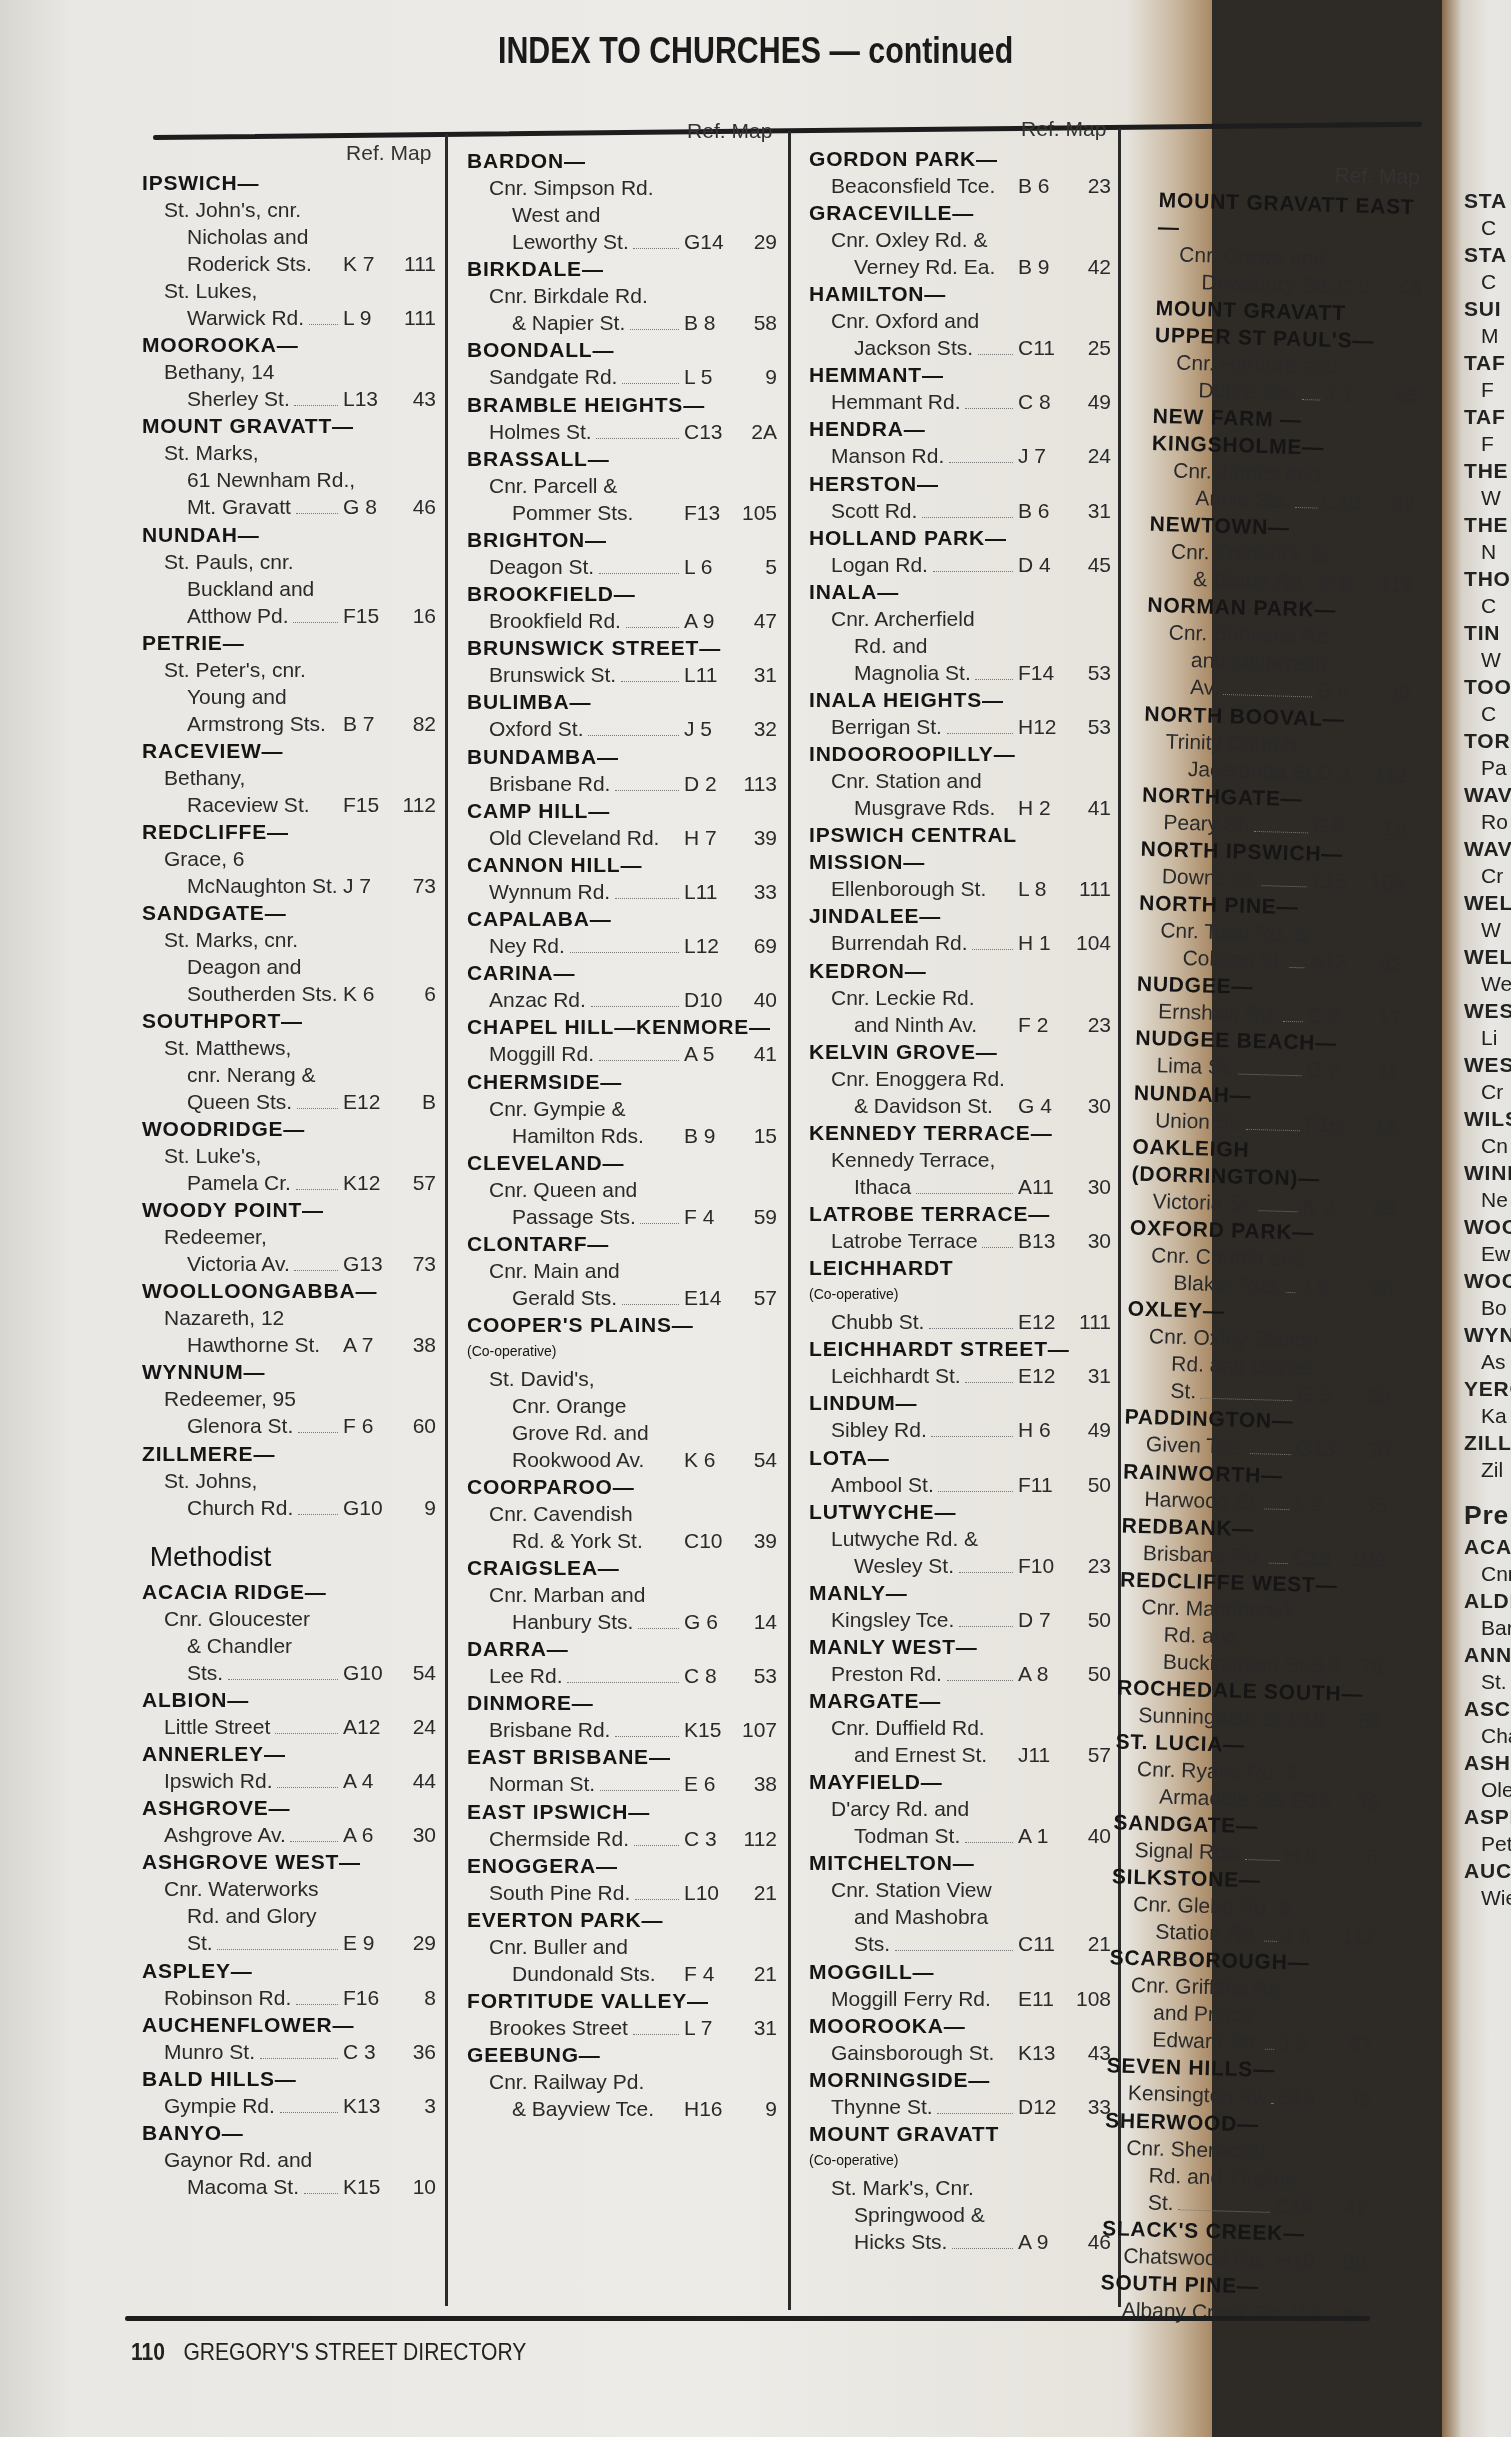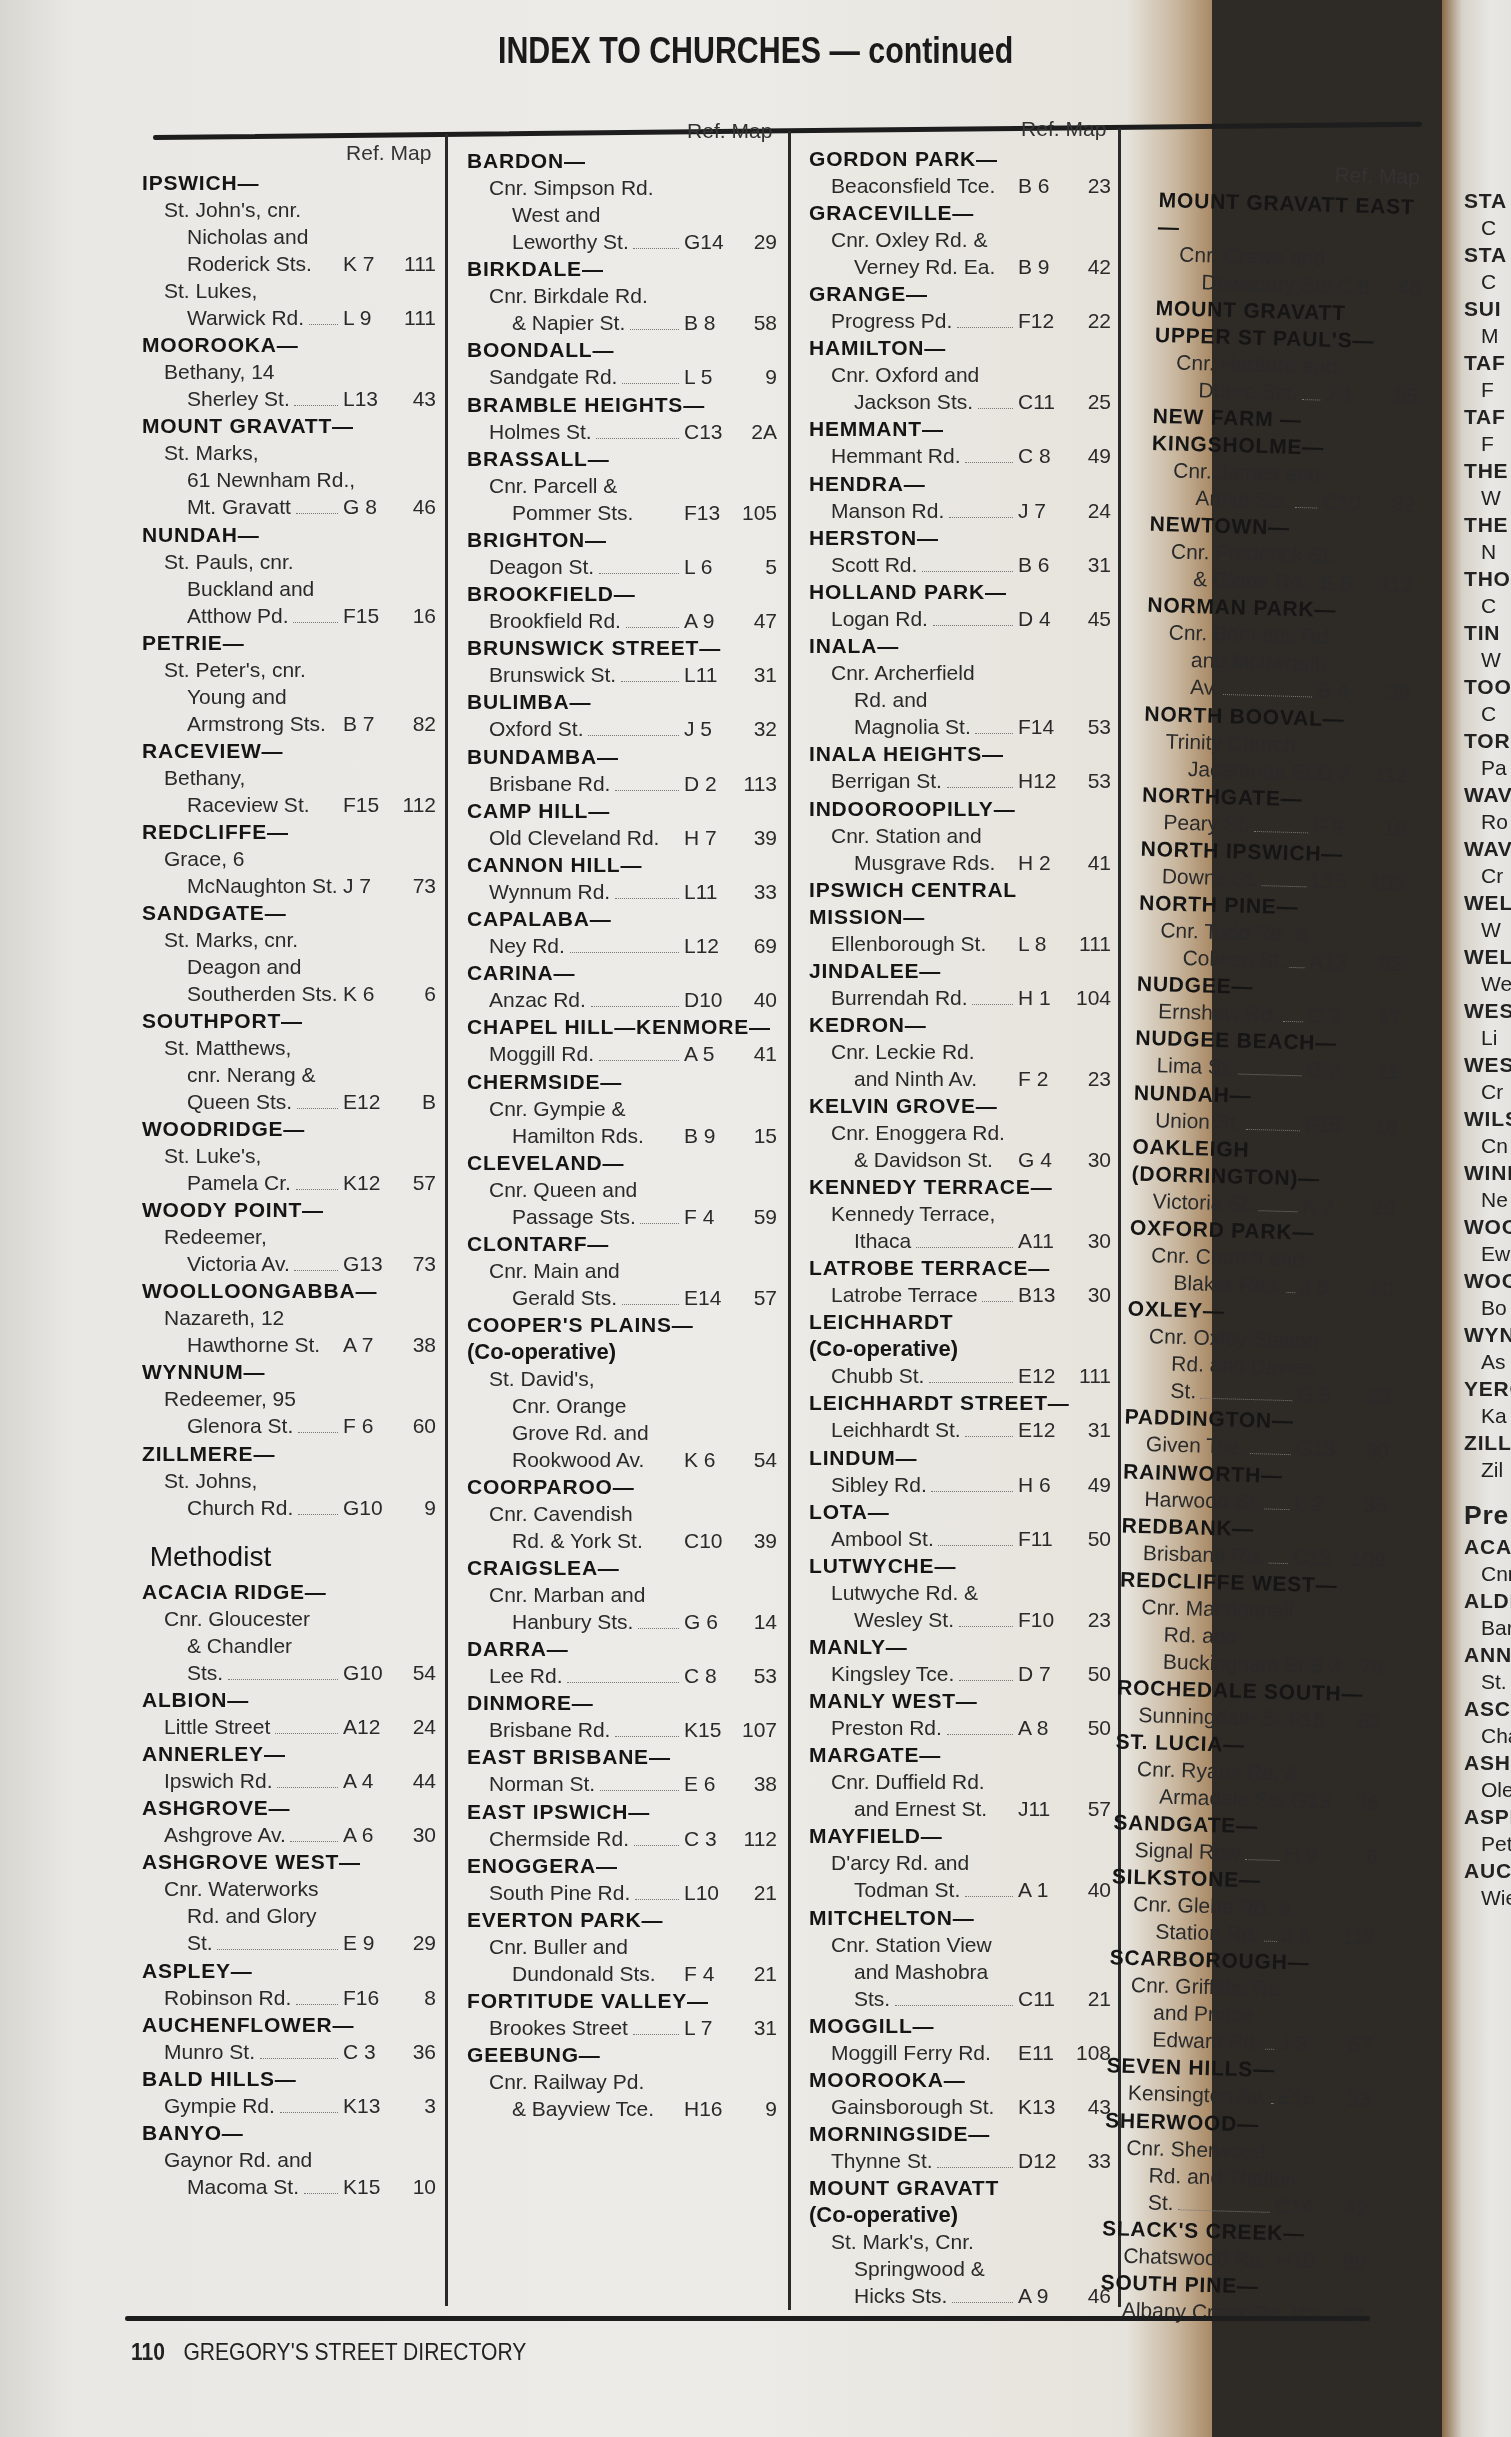--- a/index.html
+++ b/index.html
@@ -30,21 +30,21 @@
   .bottom-rule { position:absolute; left:125px; top:2316px; width:1245px; height:4.7px; background:#1d1d1d; border-radius:2.3px; }
   .vrule { position:absolute; width:3.1px; background:#2a2a2a; }
   .col {
     position:absolute; color:#2a2a2a;
     font-size:21px; line-height:27px;
   }
   .col.c4 { transform:rotate(1.6deg); transform-origin:left top; }
   .refhead { text-align:right; font-size:21px; color:#333; padding-right:4.7px; margin-bottom:3.1px; }
   .entry { margin:0; }
   .suburb { font-weight:bold; color:#151515; letter-spacing:0.8px; font-size:21px; }
-  .coop { font-weight:bold; color:#151515; font-size:22px; }
+  .coop { font-weight:normal; color:#151515; font-size:14px; }
   .line { display:flex; align-items:baseline; }
   .line .txt { white-space:nowrap; }
   .line.l1 { padding-left:22px; }
   .line.l2 { padding-left:45px; }
   .line .dots { flex:1; border-bottom:1.6px dotted #777; margin:0 4.7px 6.2px 4.7px; min-width:0; }
   .line .nodots { flex:1; }
   .line .ref { width:48px; text-align:left; white-space:pre; }
   .line .map { width:45px; text-align:right; }
   .section-title { font-weight:normal; font-size:28px; color:#141414; padding-left:7.8px; margin:22px 0 7.8px 0; }
   .footer { position:absolute; left:131px; top:2339px; font-size:23.4px; color:#222; white-space:nowrap; transform:scaleX(0.9); transform-origin:left top; }
@@ -680,29 +680,20 @@
       <div class="entry">
         <div class="suburb">GRACEVILLE—</div>
         <div class="line l1">
           <span class="txt">Cnr. Oxley Rd. &amp;</span>
         </div>
         <div class="line l2">
           <span class="txt">Verney Rd. Ea.</span>
           <span class="nodots"></span>
           <span class="ref">B 9</span>
           <span class="map">42</span>
-        </div>
-      </div>
-      <div class="entry">
-        <div class="suburb">GRANGE—</div>
-        <div class="line l1">
-          <span class="txt">Progress Pd.</span>
-          <span class="dots"></span>
-          <span class="ref">F12</span>
-          <span class="map">22</span>
         </div>
       </div>
       <div class="entry">
         <div class="suburb">HAMILTON—</div>
         <div class="line l1">
           <span class="txt">Cnr. Oxford and</span>
         </div>
         <div class="line l2">
           <span class="txt">Jackson Sts.</span>
           <span class="dots"></span>

